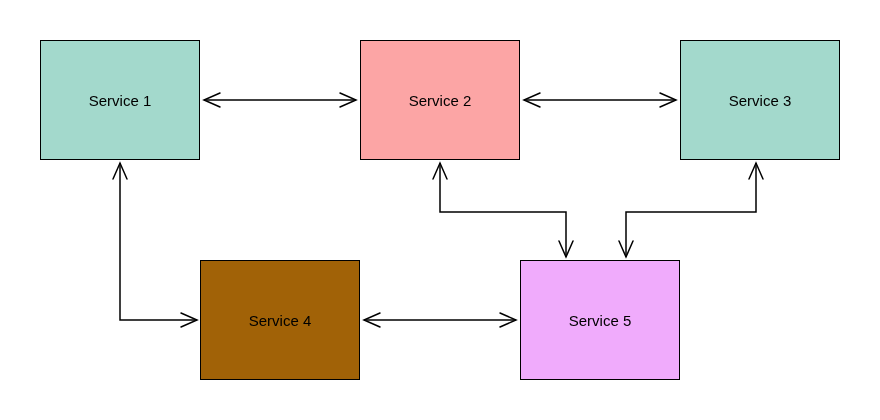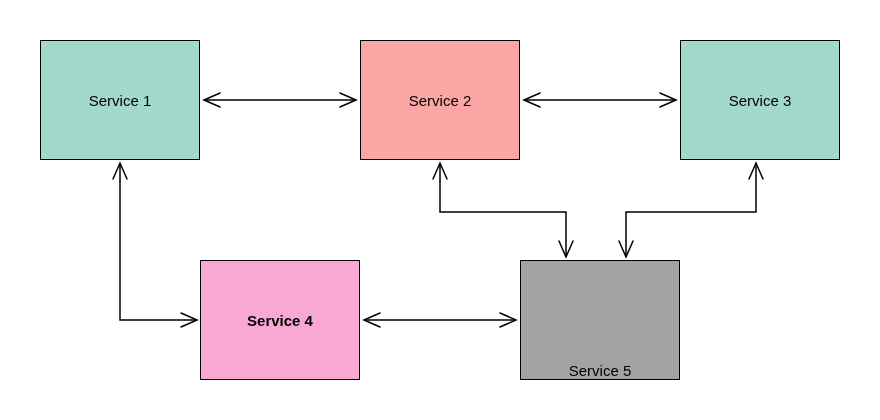--- a/index.html
+++ b/index.html
@@ -81,21 +81,21 @@
   </div>
 
   <div class="node" id="node-service2" style="background: #fca5a5; border-color: rgb(0, 0, 0);">
     <span>Service 2</span>
   </div>
 
   <div class="node" id="node-service3" style="background: rgb(163, 217, 204); border-color: rgb(0, 0, 0);">
     <span>Service 3</span>
   </div>
 
-  <div class="node" id="node-service4" style="background: #f9a8d4; border-color: rgb(0, 0, 0); font-weight: bold;">
+  <div class="node" id="node-service4" style="background: #a16207; border-color: rgb(0, 0, 0);">
     <span>Service 4</span>
   </div>
 
-  <div class="node" id="node-service5" style="background: #a3a3a3; border-color: rgb(0, 0, 0); align-items: flex-end;">
+  <div class="node" id="node-service5" style="background: #f0abfc; border-color: rgb(0, 0, 0);">
     <span>Service 5</span>
   </div>
 
 </div>
 
 </body></html>

